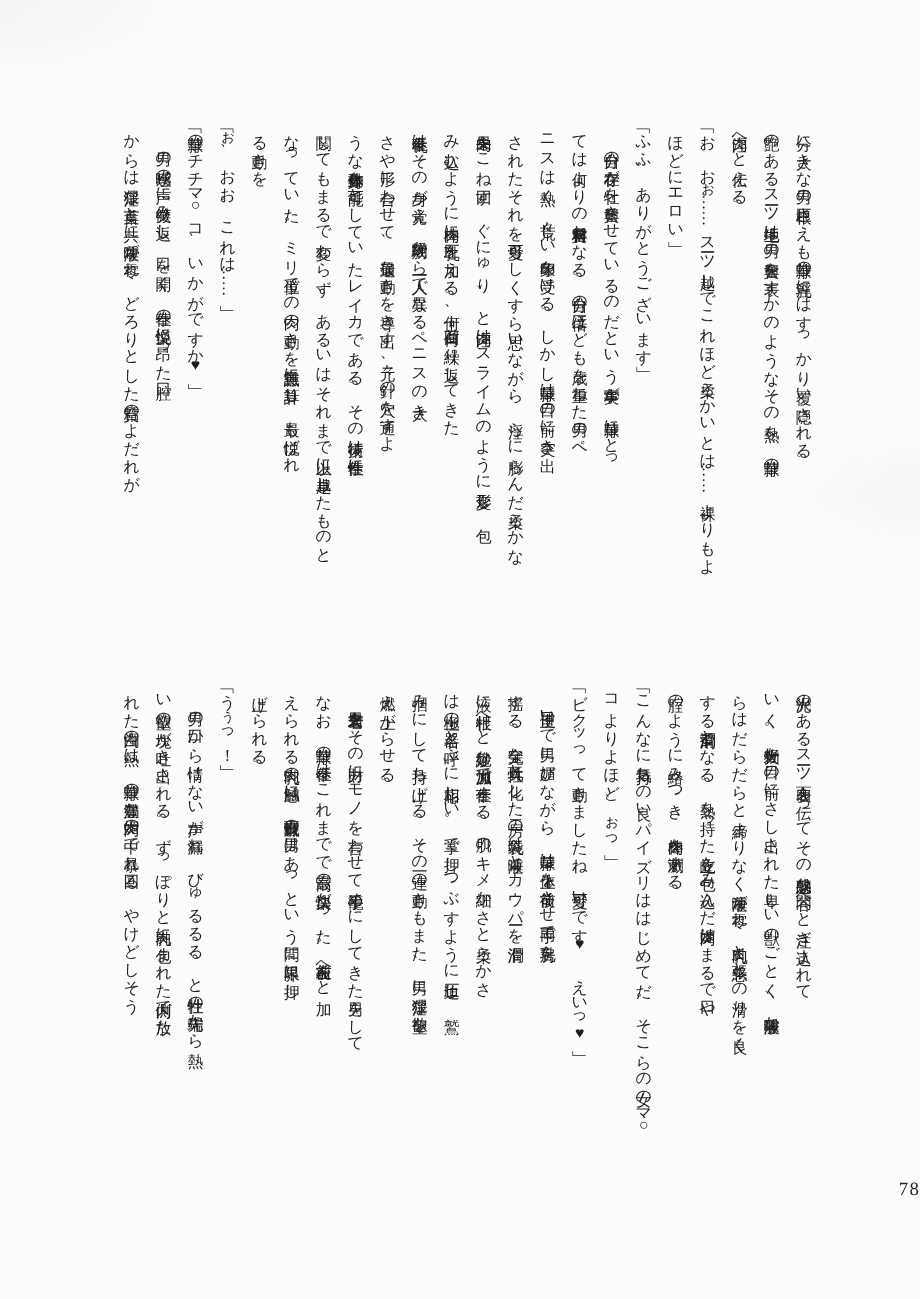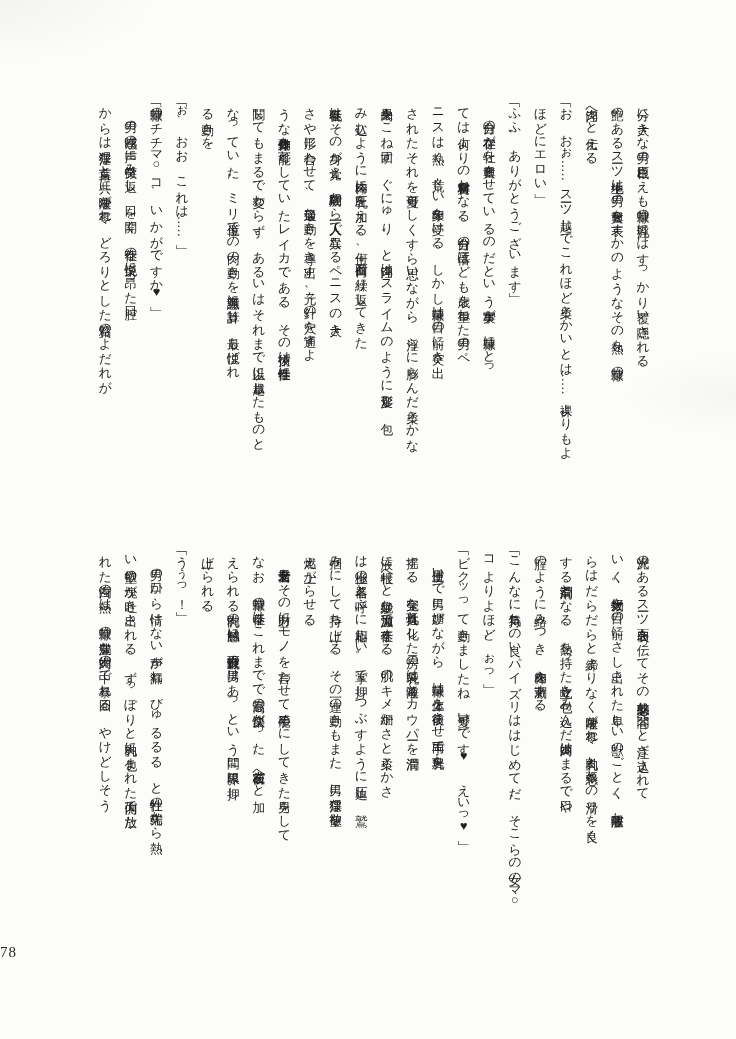--- a/index.html
+++ b/index.html
@@ -40,21 +40,21 @@
     white-space: nowrap;
   }
   .tcol.indent {
     text-indent: 12.7px;     
   }
   .pagenum {
     position: absolute;
     top: 944px;
     left: 0;
     width: 736px;
-    text-align: left;
+    text-align: right;
     font-size: 15px;
     letter-spacing: 1px;
     color: #262626;
   }
 </style>
 </head>
 <body>
 
 <div class="page" style="color: rgb(30, 30, 30);">
   <div class="tblock" id="block-top">

